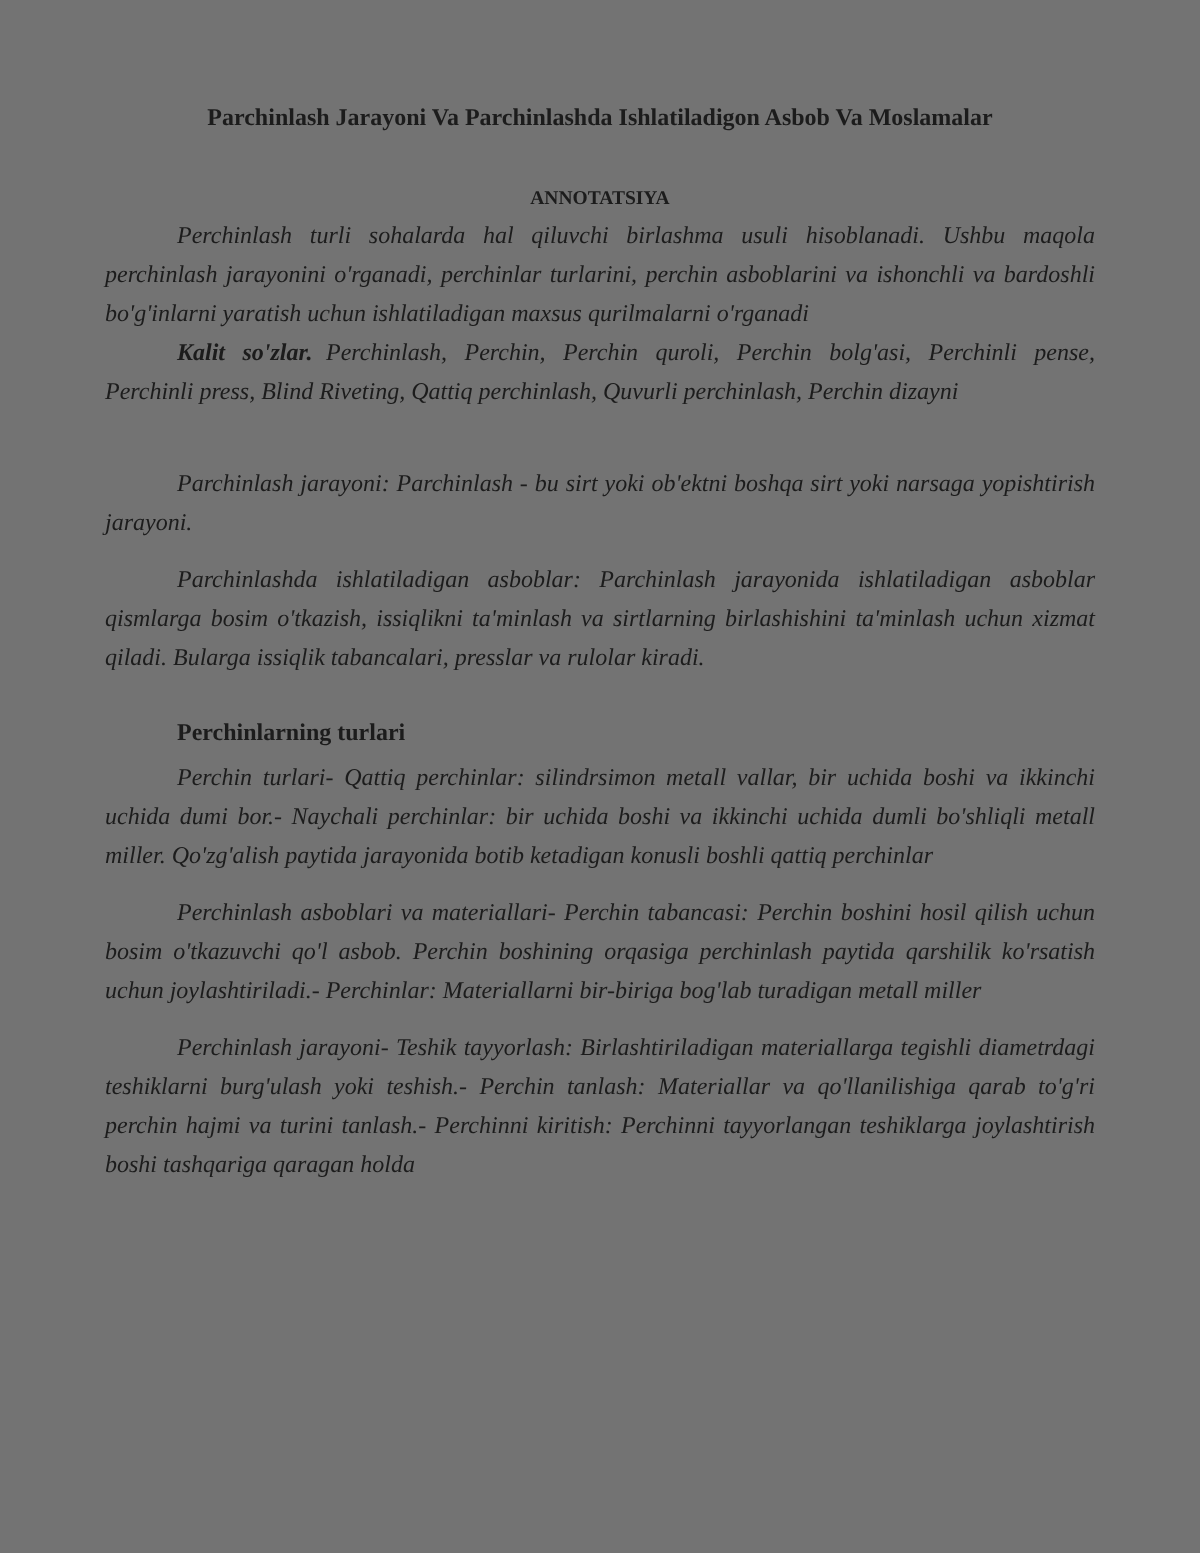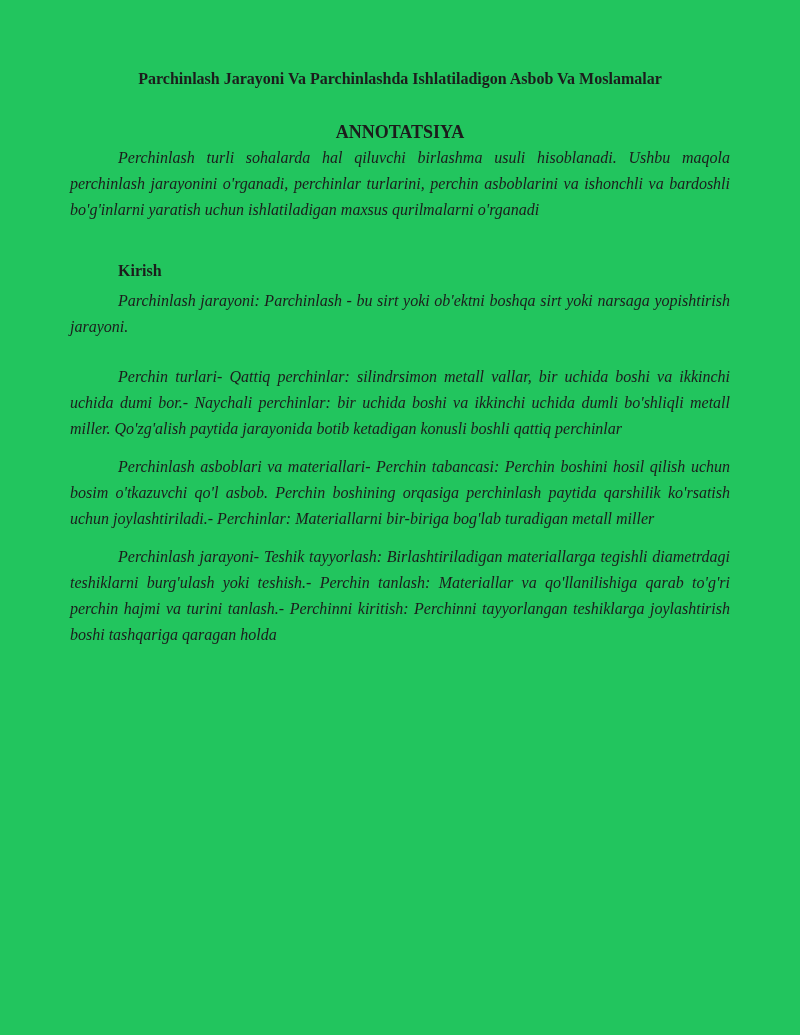--- a/index.html
+++ b/index.html
@@ -4,21 +4,21 @@
 <style>
   html, body {
     margin: 0;
     padding: 0;
     background: #ffffff;
   }
   .page {
     width: 800px;
     height: 1035px;
     margin: 0 auto;
-    background: #22c55e;
+    background: #737373;
     box-sizing: border-box;
     padding: 66px 70px 0 70px;
     font-family: "Liberation Serif", "DejaVu Serif", serif;
     font-size: 16px;
     line-height: 26px;
     color: #1c1c1c;
     overflow: hidden;
   }
   .title {
     font-size: 16px;
@@ -26,21 +26,21 @@
     text-align: center;
     margin: 0 0 27px 0;
     line-height: 26px;
   }
   .author {
     font-weight: bold;
     text-align: center;
     margin: 0 0 22px 0;
   }
   .center-heading {
-    font-size: 18px;
+    font-size: 13px;
     font-weight: bold;
     text-align: center;
     margin: 0;
     line-height: 26px;
   }
   .para {
     margin: 0;
     text-align: justify;
     text-indent: 48px;
     font-style: italic;
@@ -66,25 +66,29 @@
 
 <div class="page">
 
   <h1 class="title">Parchinlash Jarayoni Va Parchinlashda Ishlatiladigon Asbob Va Moslamalar</h1>
 
 
   <h2 class="center-heading">ANNOTATSIYA</h2>
 
   <p class="para">Perchinlash turli sohalarda hal qiluvchi birlashma usuli hisoblanadi. Ushbu maqola perchinlash jarayonini o'rganadi, perchinlar turlarini, perchin asboblarini va ishonchli va bardoshli bo'g'inlarni yaratish uchun ishlatiladigan maxsus qurilmalarni o'rganadi</p>
 
+  <p class="para">
+    <span class="kw-label">Kalit so'zlar.</span><span>Perchinlash, Perchin, Perchin quroli, Perchin bolg'asi, Perchinli pense, Perchinli press, Blind Riveting, Qattiq perchinlash, Quvurli perchinlash, Perchin dizayni</span>
+  </p>
 
   <section class="section section-kirish">
-    <h3 class="section-heading">Kirish</h3>
     <p class="para">Parchinlash jarayoni: Parchinlash - bu sirt yoki ob'ektni boshqa sirt yoki narsaga yopishtirish jarayoni.</p>
+    <p class="para">Parchinlashda ishlatiladigan asboblar: Parchinlash jarayonida ishlatiladigan asboblar qismlarga bosim o'tkazish, issiqlikni ta'minlash va sirtlarning birlashishini ta'minlash uchun xizmat qiladi. Bularga issiqlik tabancalari, presslar va rulolar kiradi.</p>
   </section>
 
   <section class="section section-turlari">
+    <h3 class="section-heading">Perchinlarning turlari</h3>
     <p class="para">Perchin turlari- Qattiq perchinlar: silindrsimon metall vallar, bir uchida boshi va ikkinchi uchida dumi bor.- Naychali perchinlar: bir uchida boshi va ikkinchi uchida dumli bo'shliqli metall miller. Qo'zg'alish paytida jarayonida botib ketadigan konusli boshli qattiq perchinlar</p>
     <p class="para">Perchinlash asboblari va materiallari- Perchin tabancasi: Perchin boshini hosil qilish uchun bosim o'tkazuvchi qo'l asbob. Perchin boshining orqasiga perchinlash paytida qarshilik ko'rsatish uchun joylashtiriladi.- Perchinlar: Materiallarni bir-biriga bog'lab turadigan metall miller</p>
     <p class="para">Perchinlash jarayoni- Teshik tayyorlash: Birlashtiriladigan materiallarga tegishli diametrdagi teshiklarni burg'ulash yoki teshish.- Perchin tanlash: Materiallar va qo'llanilishiga qarab to'g'ri perchin hajmi va turini tanlash.- Perchinni kiritish: Perchinni tayyorlangan teshiklarga joylashtirish boshi tashqariga qaragan holda</p>
   </section>
 
 </div>
 
 </body></html>

